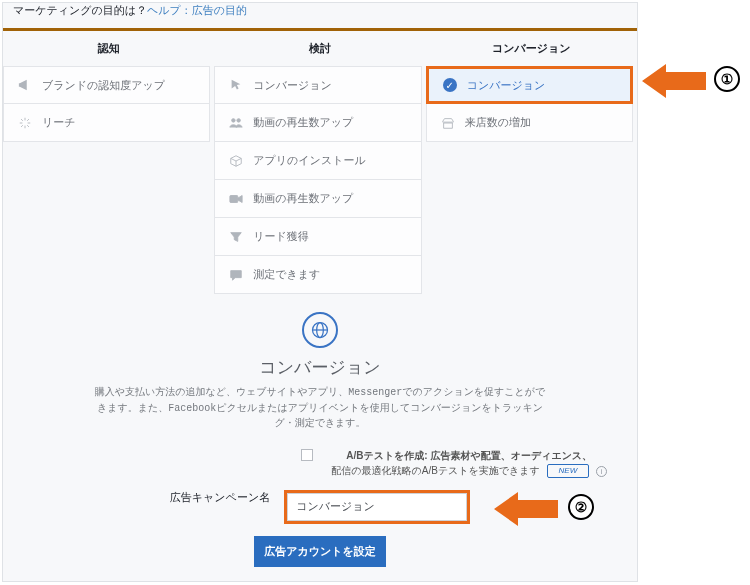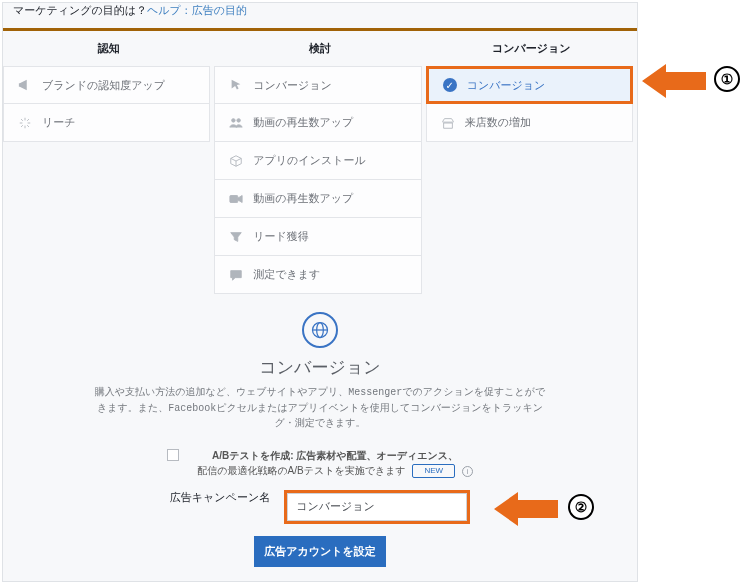--- a/index.html
+++ b/index.html
@@ -15,24 +15,24 @@
 .col .item + .item { border-top: none; }
 .col:nth-child(1) .col-body, .col:nth-child(2) .col-body, .col:nth-child(3) .col-body { padding: 0 4px 0 0; }
 .icon { width: 14px; height: 14px; display: inline-flex; align-items: center; justify-content: center; color: #b0b5bc; }
 .icon svg { width: 14px; height: 14px; fill: currentColor; stroke: currentColor; }
 .selected { position: relative; border: 3px solid #e86a1a !important; background: #eaf2fb !important; color: #3a74c4 !important; }
 .selected .check { width: 14px; height: 14px; border-radius: 50%; background: #3a74c4; display: inline-flex; align-items: center; justify-content: center; color: #fff; font-size: 10px; }
 .bottom { text-align: center; padding: 18px 30px 10px; }
 .globe-wrap { width: 36px; height: 36px; border: 2px solid #3a74c4; border-radius: 50%; display: inline-flex; align-items: center; justify-content: center; color: #3a74c4; margin-bottom: 8px; }
 .obj-title { font-size: 17px; color: #5b5f66; margin-bottom: 6px; }
 .obj-desc { font-size: 10px; color: #74787e; line-height: 1.55; max-width: 460px; margin: 0 auto 16px; font-family: Liberation Mono, monospace; }
-.ab-row { display: flex; align-items: flex-start; justify-content: center; gap: 10px; font-size: 10px; color: #555; margin-bottom: 12px; }
+.ab-row { display: flex; align-items: flex-start; justify-content: flex-end; gap: 10px; font-size: 10px; color: #555; margin-bottom: 12px; }
 .ab-row .cb { width: 12px; height: 12px; border: 1px solid #b7bbc1; background: #fff; margin-top: 1px; margin-right: 8px; }
 .ab-text { text-align: center; line-height: 1.5; }
-.badge-new { display: inline-block; border: 1px solid #2a6dbf; color: #2a6dbf; font-size: 8px; padding: 0 11px; border-radius: 2px; margin-left: 4px; vertical-align: 1px; }
+.badge-new { display: inline-block; border: 1px solid #2a6dbf; color: #2a6dbf; font-size: 8px; padding: 0 11px; border-radius: 2px; margin-left: 4px; vertical-align: 1px; font-style: italic; }
 .info-dot { display: inline-flex; width: 11px; height: 11px; border: 1px solid #9aa0a8; color: #9aa0a8; border-radius: 50%; font-size: 8px; align-items: center; justify-content: center; margin-left: 4px; vertical-align: 0; }
 .name-row { display: flex; align-items: flex-start; justify-content: center; gap: 14px; margin-bottom: 12px; }
 .name-label { font-size: 11px; color: #1d2129; }
 .name-input-wrap { border: 3px solid #e86a1a; padding: 0; }
 .name-input { width: 180px; height: 28px; border: 1px solid #cfd2d7; padding: 0 8px; font-size: 11px; color: #4b4f55; outline: none; }
 .primary-btn { display: inline-block; background: #2a6dbf; color: #fff; font-size: 11px; font-weight: 700; border: none; padding: 8px 10px; cursor: pointer; }
 .arrow { position: absolute; }
 .arrow svg { display: block; }
 .num-circle { position: absolute; width: 26px; height: 26px; border: 2px solid #000; border-radius: 50%; display: flex; align-items: center; justify-content: center; font-weight: 700; font-size: 14px; background: #fff; }
 </style>

